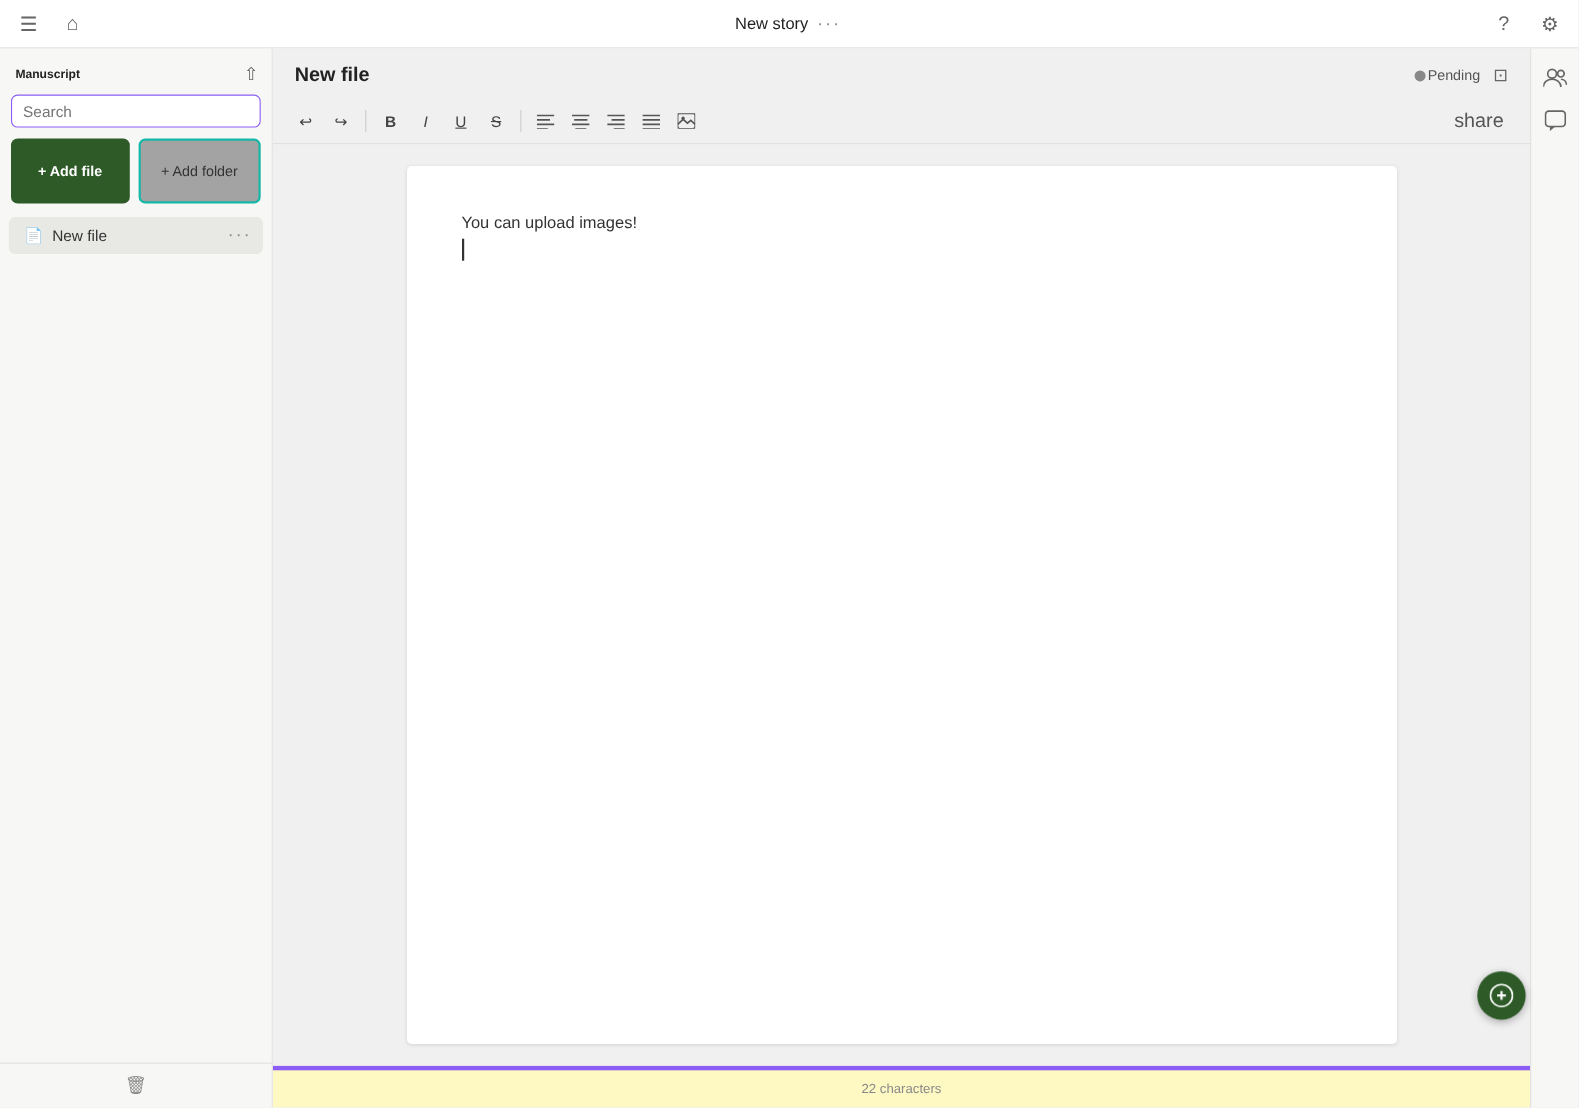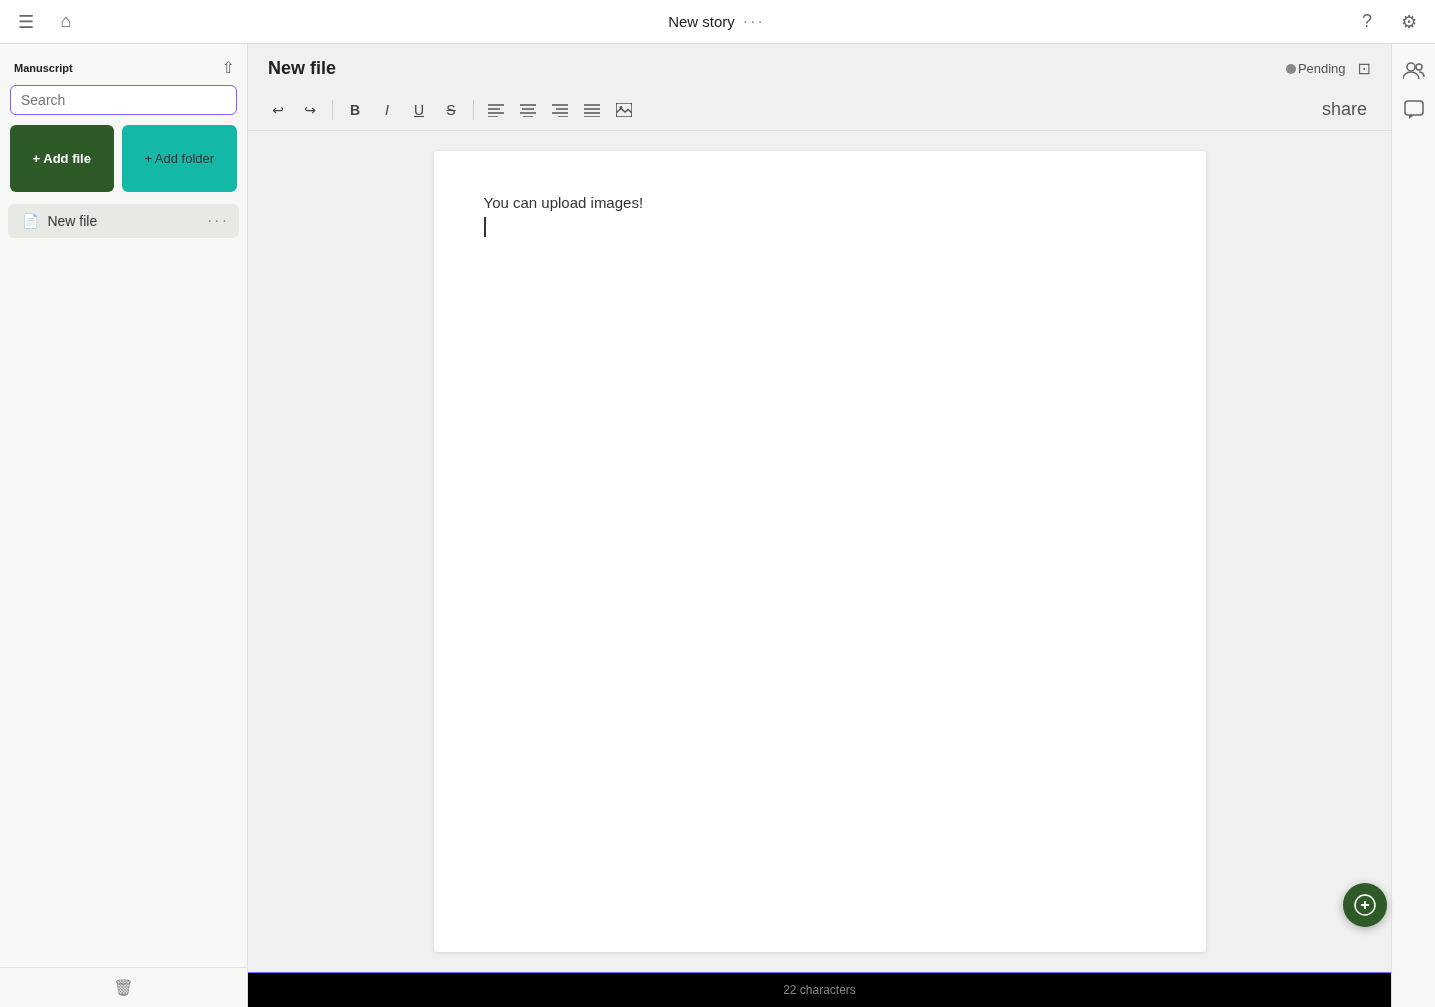--- a/index.html
+++ b/index.html
@@ -37,21 +37,21 @@
       padding: 6px 10px; font-size: 14px; color: #999; cursor: text;
       display: flex; align-items: center; gap: 6px;
     }
     .search-input { border: none; outline: none; background: transparent; font-size: 14px; color: #333; flex: 1; }
     .sidebar-buttons { display: flex; gap: 8px; padding: 0 10px 12px 10px; }
     .btn-add-file {
       flex: 1; background: #2d5a27; color: #fff; border: none; border-radius: 6px;
       padding: 8px 0; font-size: 13px; font-weight: 700; cursor: pointer;
     }
     .btn-add-folder {
-      flex: 1; background: #14b8a6; color: #333; border: 6px solid #14b8a6; border-radius: 6px;
+      flex: 1; background: #a3a3a3; color: #333; border: 2px solid #14b8a6; border-radius: 6px;
       padding: 20px 0; font-size: 13px; font-weight: 500; cursor: pointer;
     }
 
     .file-list { flex: 1; overflow-y: auto; }
     .file-item {
       display: flex; align-items: center; justify-content: space-between;
       padding: 8px 10px 8px 14px; cursor: pointer; background: #e8e8e4; border-radius: 6px; margin: 0 8px;
     }
     .file-item-left { display: flex; align-items: center; gap: 8px; font-size: 14px; color: #333; }
     .file-item-dots { font-size: 16px; color: #888; letter-spacing: 2px; cursor: pointer; }
@@ -84,34 +84,34 @@
       background: none; border: none; cursor: pointer; font-size: 14px; color: #444;
       padding: 4px 6px; border-radius: 4px; display: flex; align-items: center; justify-content: center; min-width: 28px; height: 28px;
     }
     .toolbar-divider { width: 1px; height: 20px; background: #ccc; margin: 0 4px; }
 
     
     .editor-content-wrapper {
       flex: 1; overflow-y: auto; display: flex; justify-content: center; padding: 20px 0;
     }
     .editor-page {
-      width: 772px; background: #fff; min-height: 700px; border-radius: 4px;
+      width: 900px; background: #fff; min-height: 700px; border-radius: 4px;
       box-shadow: 0 1px 4px rgba(0,0,0,0.12); padding: 40px 50px; position: relative;
     }
     .editor-text-content { font-size: 15px; color: #333; line-height: 1.6; }
     .cursor-line { display: flex; align-items: flex-start; }
     .cursor-blink { width: 2px; height: 20px; background: #333; display: inline-block; margin-top: 2px; animation: blink 1s step-end infinite; }
     @keyframes blink { 0%, 100% { opacity: 1; } 50% { opacity: 0; } }
 
     
     .share-btn { font-size: 18px; color: #555; background: none; border: none; cursor: pointer; padding: 4px 8px; border-radius: 4px; }
 
     
     .editor-footer {
-      padding: 10px 20px; background: #000000; border-top: 1px solid #8b5cf6;
+      padding: 10px 20px; background: #fef9c3; border-top: 4px solid #8b5cf6;
       display: flex; align-items: center; justify-content: center; font-size: 12px; color: #888;
     }
 
     
     .right-sidebar {
       width: 44px; background: #f7f7f5; border-left: 1px solid #e0e0e0;
       display: flex; flex-direction: column; align-items: center; padding: 8px 0; gap: 4px; flex-shrink: 0;
     }
     .right-icon-btn {
       width: 36px; height: 36px; display: flex; align-items: center; justify-content: center;

